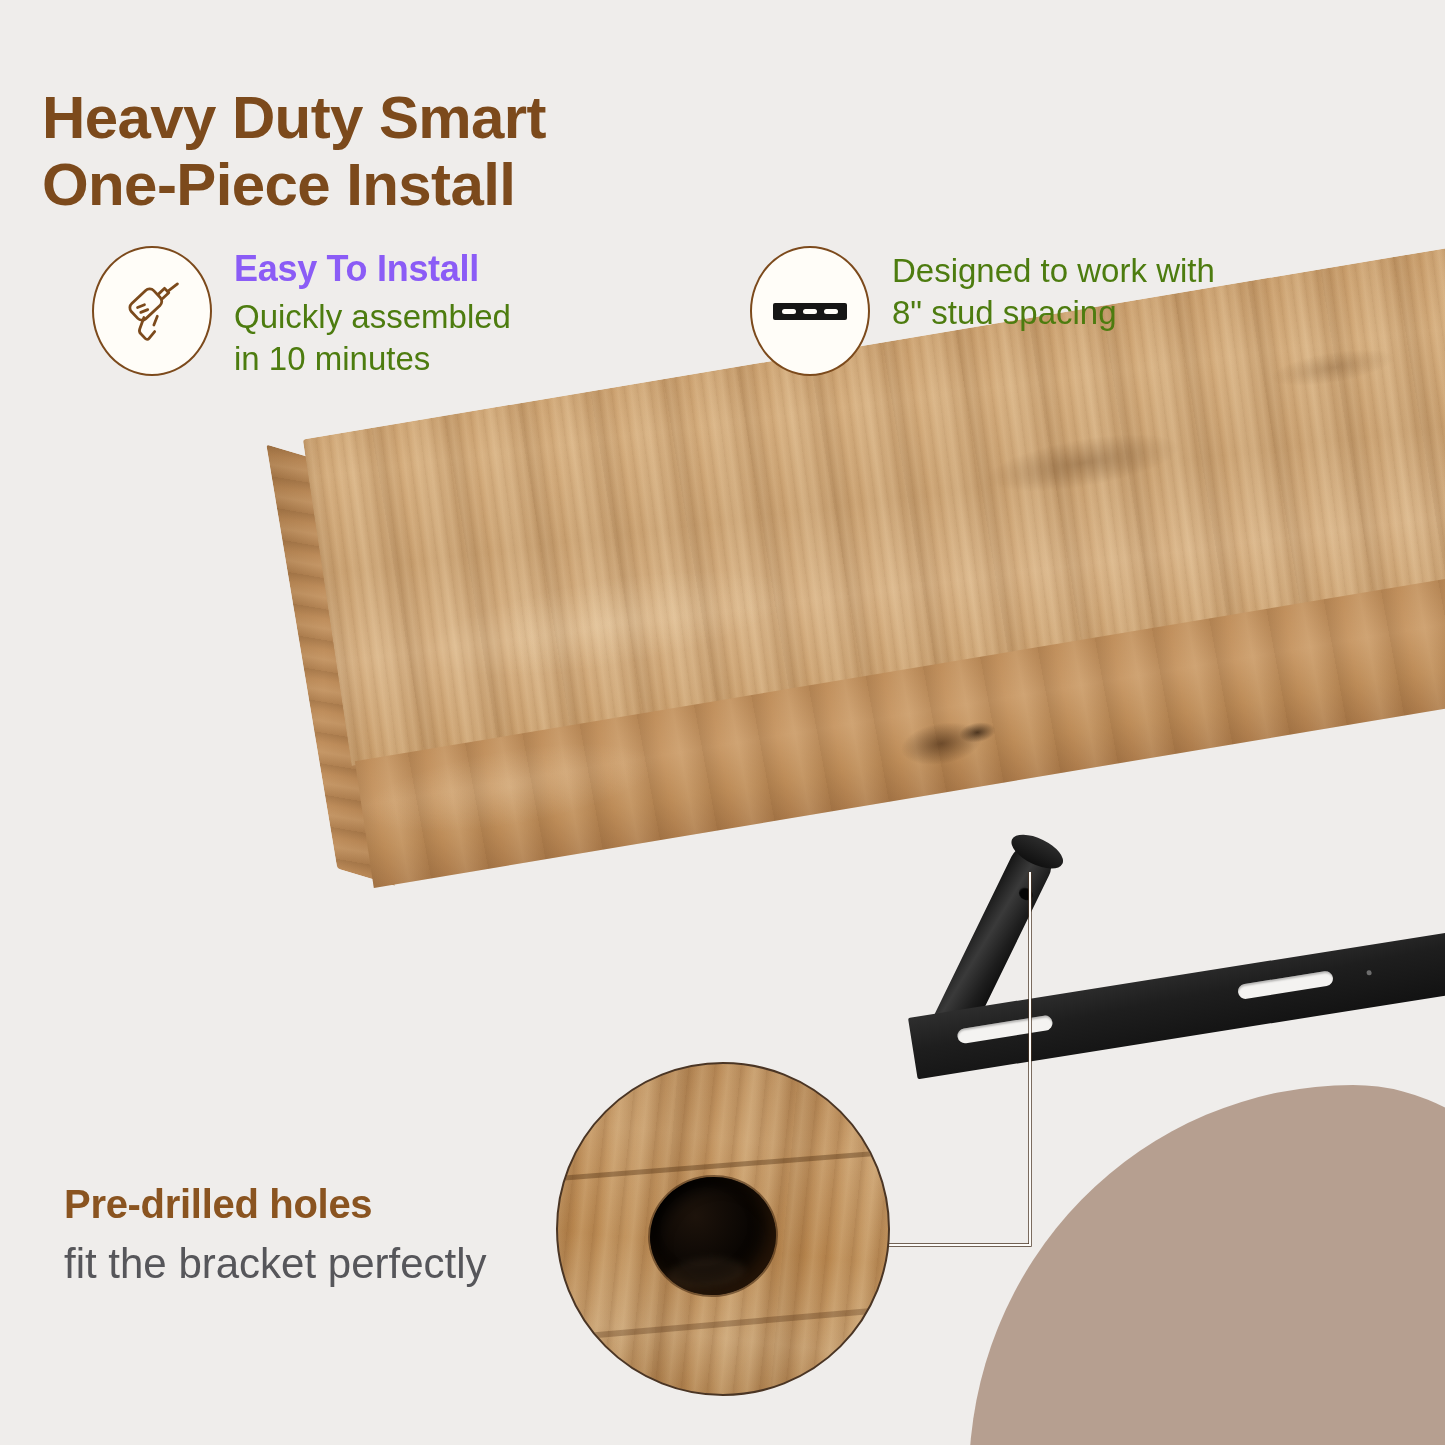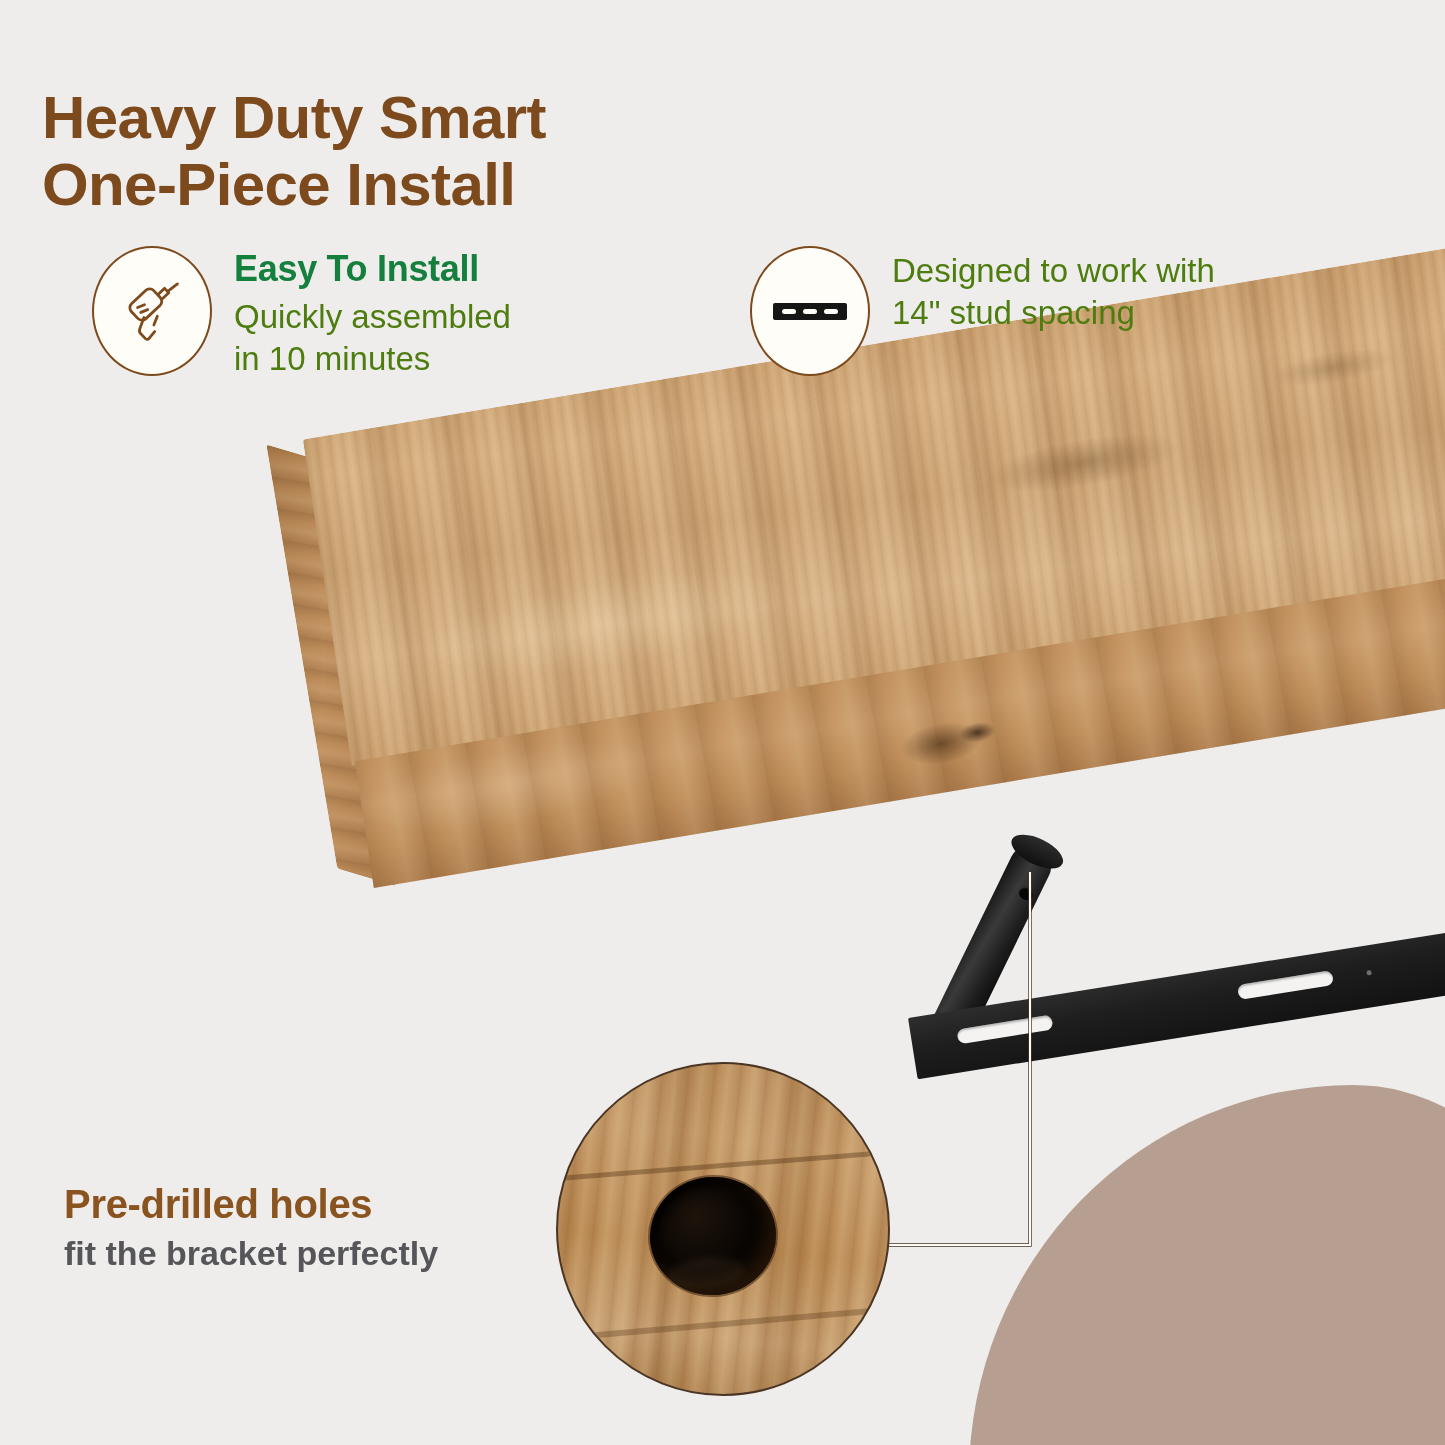--- a/index.html
+++ b/index.html
@@ -62,21 +62,21 @@
     height: 126px;
     border: 2px solid #7c4a1c;
     border-radius: 50%;
     background: #fffdf8;
     display: flex;
     align-items: center;
     justify-content: center;
   }
   .feature-text { padding-top: 4px; }
   .feature-title {
-    color: #15803d;
+    color: #8b5cf6;
     font-size: 36px;
     font-weight: 700;
     line-height: 1.05;
     letter-spacing: -0.3px;
     margin-bottom: 8px;
   }
   .feature-desc {
     color: #4d7c0f;
     font-size: 33px;
     line-height: 1.28;
@@ -331,26 +331,26 @@
     left: 64px;
     top: 1182px;
     width: 520px;
   }
   .caption-title {
     color: #8a5420;
     font-size: 40px;
     font-weight: 700;
     letter-spacing: -0.3px;
     line-height: 1.1;
-    margin-bottom: 7px;
+    margin-bottom: 13px;
   }
   .caption-sub {
     color: #56565a;
-    font-size: 34px;
-    font-weight: 700;
+    font-size: 42px;
+    font-weight: 400;
     line-height: 1.2;
   }
 </style>
 </head>
 <body>
 
 <div id="canvas">
 
   <div class="blob2"></div>
 
@@ -410,21 +410,21 @@
     <div class="feature">
       <div class="badge">
         <span class="bracket-glyph">
           <i></i>
           <i></i>
           <i></i>
         </span>
       </div>
       <div class="feature-text">
         <div class="feature-desc">Designed to work with
-14" stud spacing</div>
+8" stud spacing</div>
       </div>
     </div>
   </div>
 
   <div class="caption">
     <div class="caption-title">Pre-drilled holes</div>
     <div class="caption-sub">fit the bracket perfectly</div>
   </div>
 
 </div>

